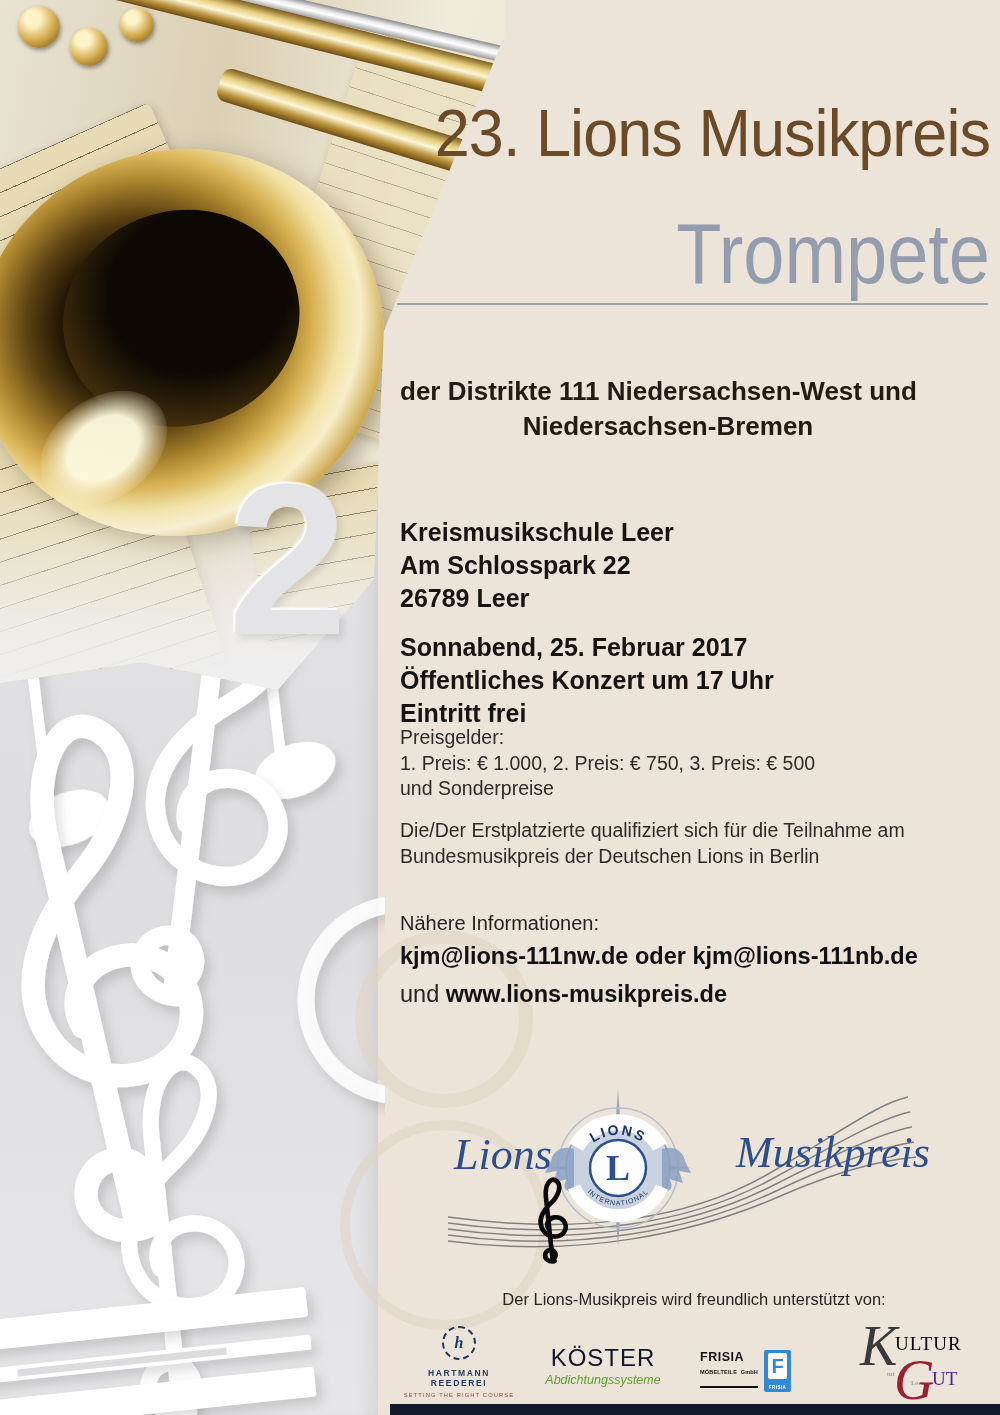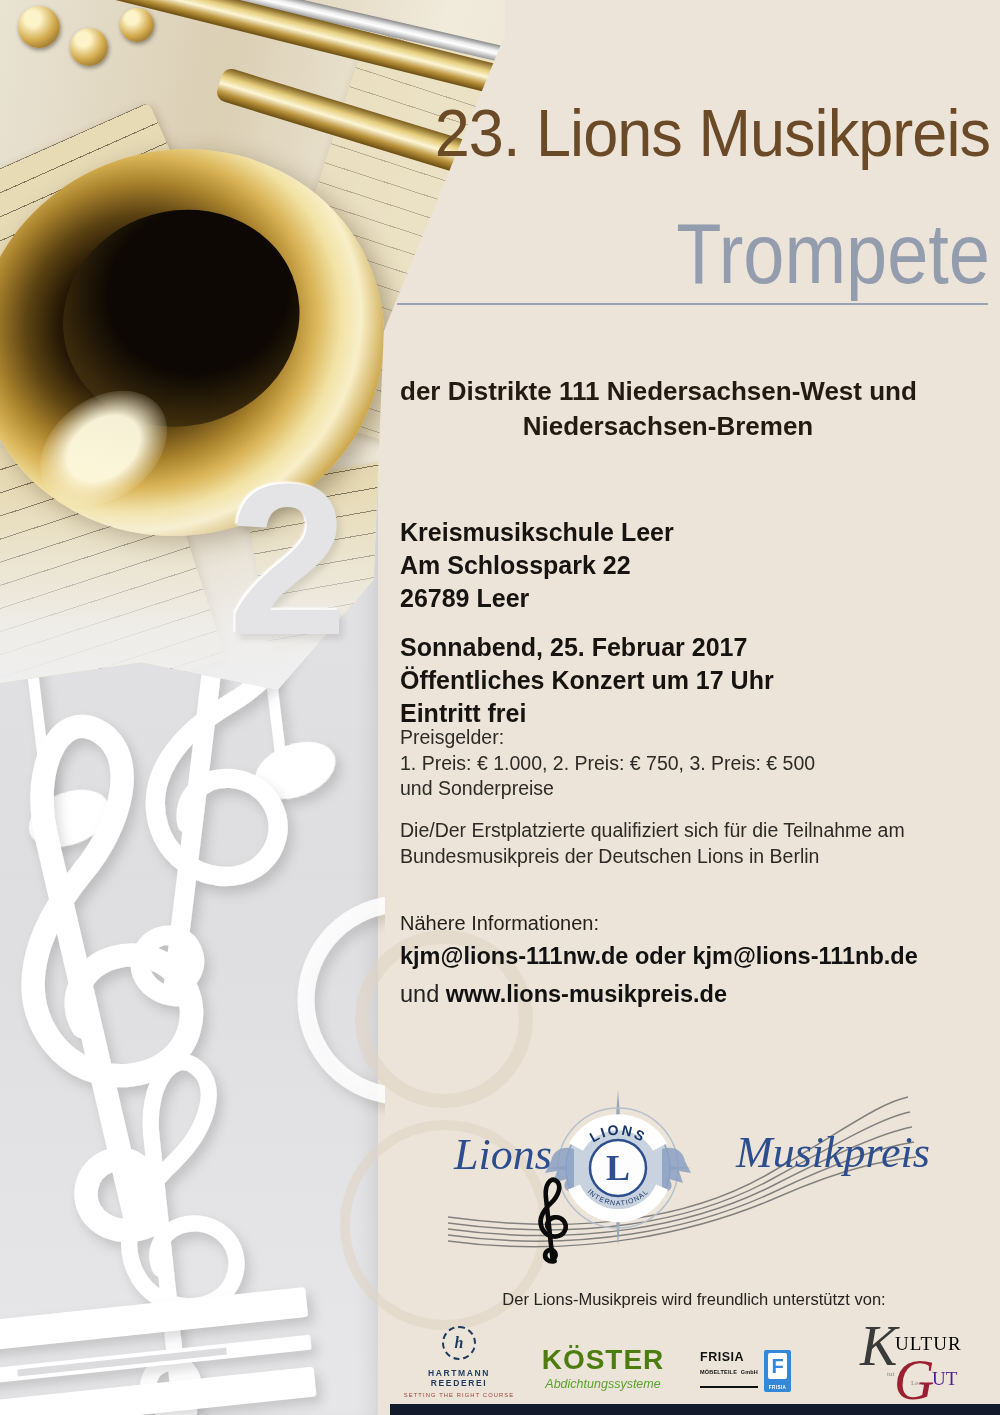--- a/index.html
+++ b/index.html
@@ -87,21 +87,21 @@
   .supporters{position:absolute;left:388px;top:1290px;width:612px;z-index:5;text-align:center;
     font-size:16.5px;color:#262320;}
   .sponsor{position:absolute;z-index:5;}
   .hartmann{left:398px;top:1326px;width:122px;text-align:center;color:#1e3a5f;}
   .hartmann .ring{width:30px;height:30px;margin:0 auto 8px;border:2px dashed #1e3a5f;border-radius:50%;
     display:flex;align-items:center;justify-content:center;
     font-family:"Liberation Serif",serif;font-style:italic;font-weight:bold;font-size:16px;}
   .hartmann .name{font-size:8.5px;font-weight:bold;letter-spacing:1.6px;}
   .hartmann .tag{margin-top:4px;font-size:5.8px;letter-spacing:1.1px;color:#9e4038;}
   .koester{left:538px;top:1344px;width:130px;text-align:center;}
-  .koester .name{font-size:28px;font-weight:bold;color:#4d7c0f;letter-spacing:1px;}
+  .koester .name{font-size:24px;font-weight:normal;color:#0f172a;letter-spacing:1px;}
   .koester .tag{font-size:12.5px;font-style:italic;color:#58a32c;margin-top:1px;}
   .frisia{left:700px;top:1350px;display:flex;align-items:flex-start;gap:6px;}
   .frisia .txt{border-bottom:2px solid #111;padding-bottom:8px;}
   .frisia .l1{font-size:12.5px;font-weight:bold;color:#111;letter-spacing:.5px;}
   .frisia .l2{font-size:12.5px;font-weight:bold;color:#111;letter-spacing:.2px;}
   .frisia .l2 span{font-size:5.5px;vertical-align:1px;}
   .frisia .box{width:27px;height:42px;background:#3488d8;border-radius:2px;position:relative;}
   .frisia .box .f{position:absolute;left:4px;top:3px;width:19px;height:26px;background:#fff;border-radius:2px;
     color:#3488d8;font-weight:bold;font-size:20px;line-height:26px;text-align:center;}
   .frisia .box .lbl{position:absolute;left:0;bottom:2px;width:100%;text-align:center;

